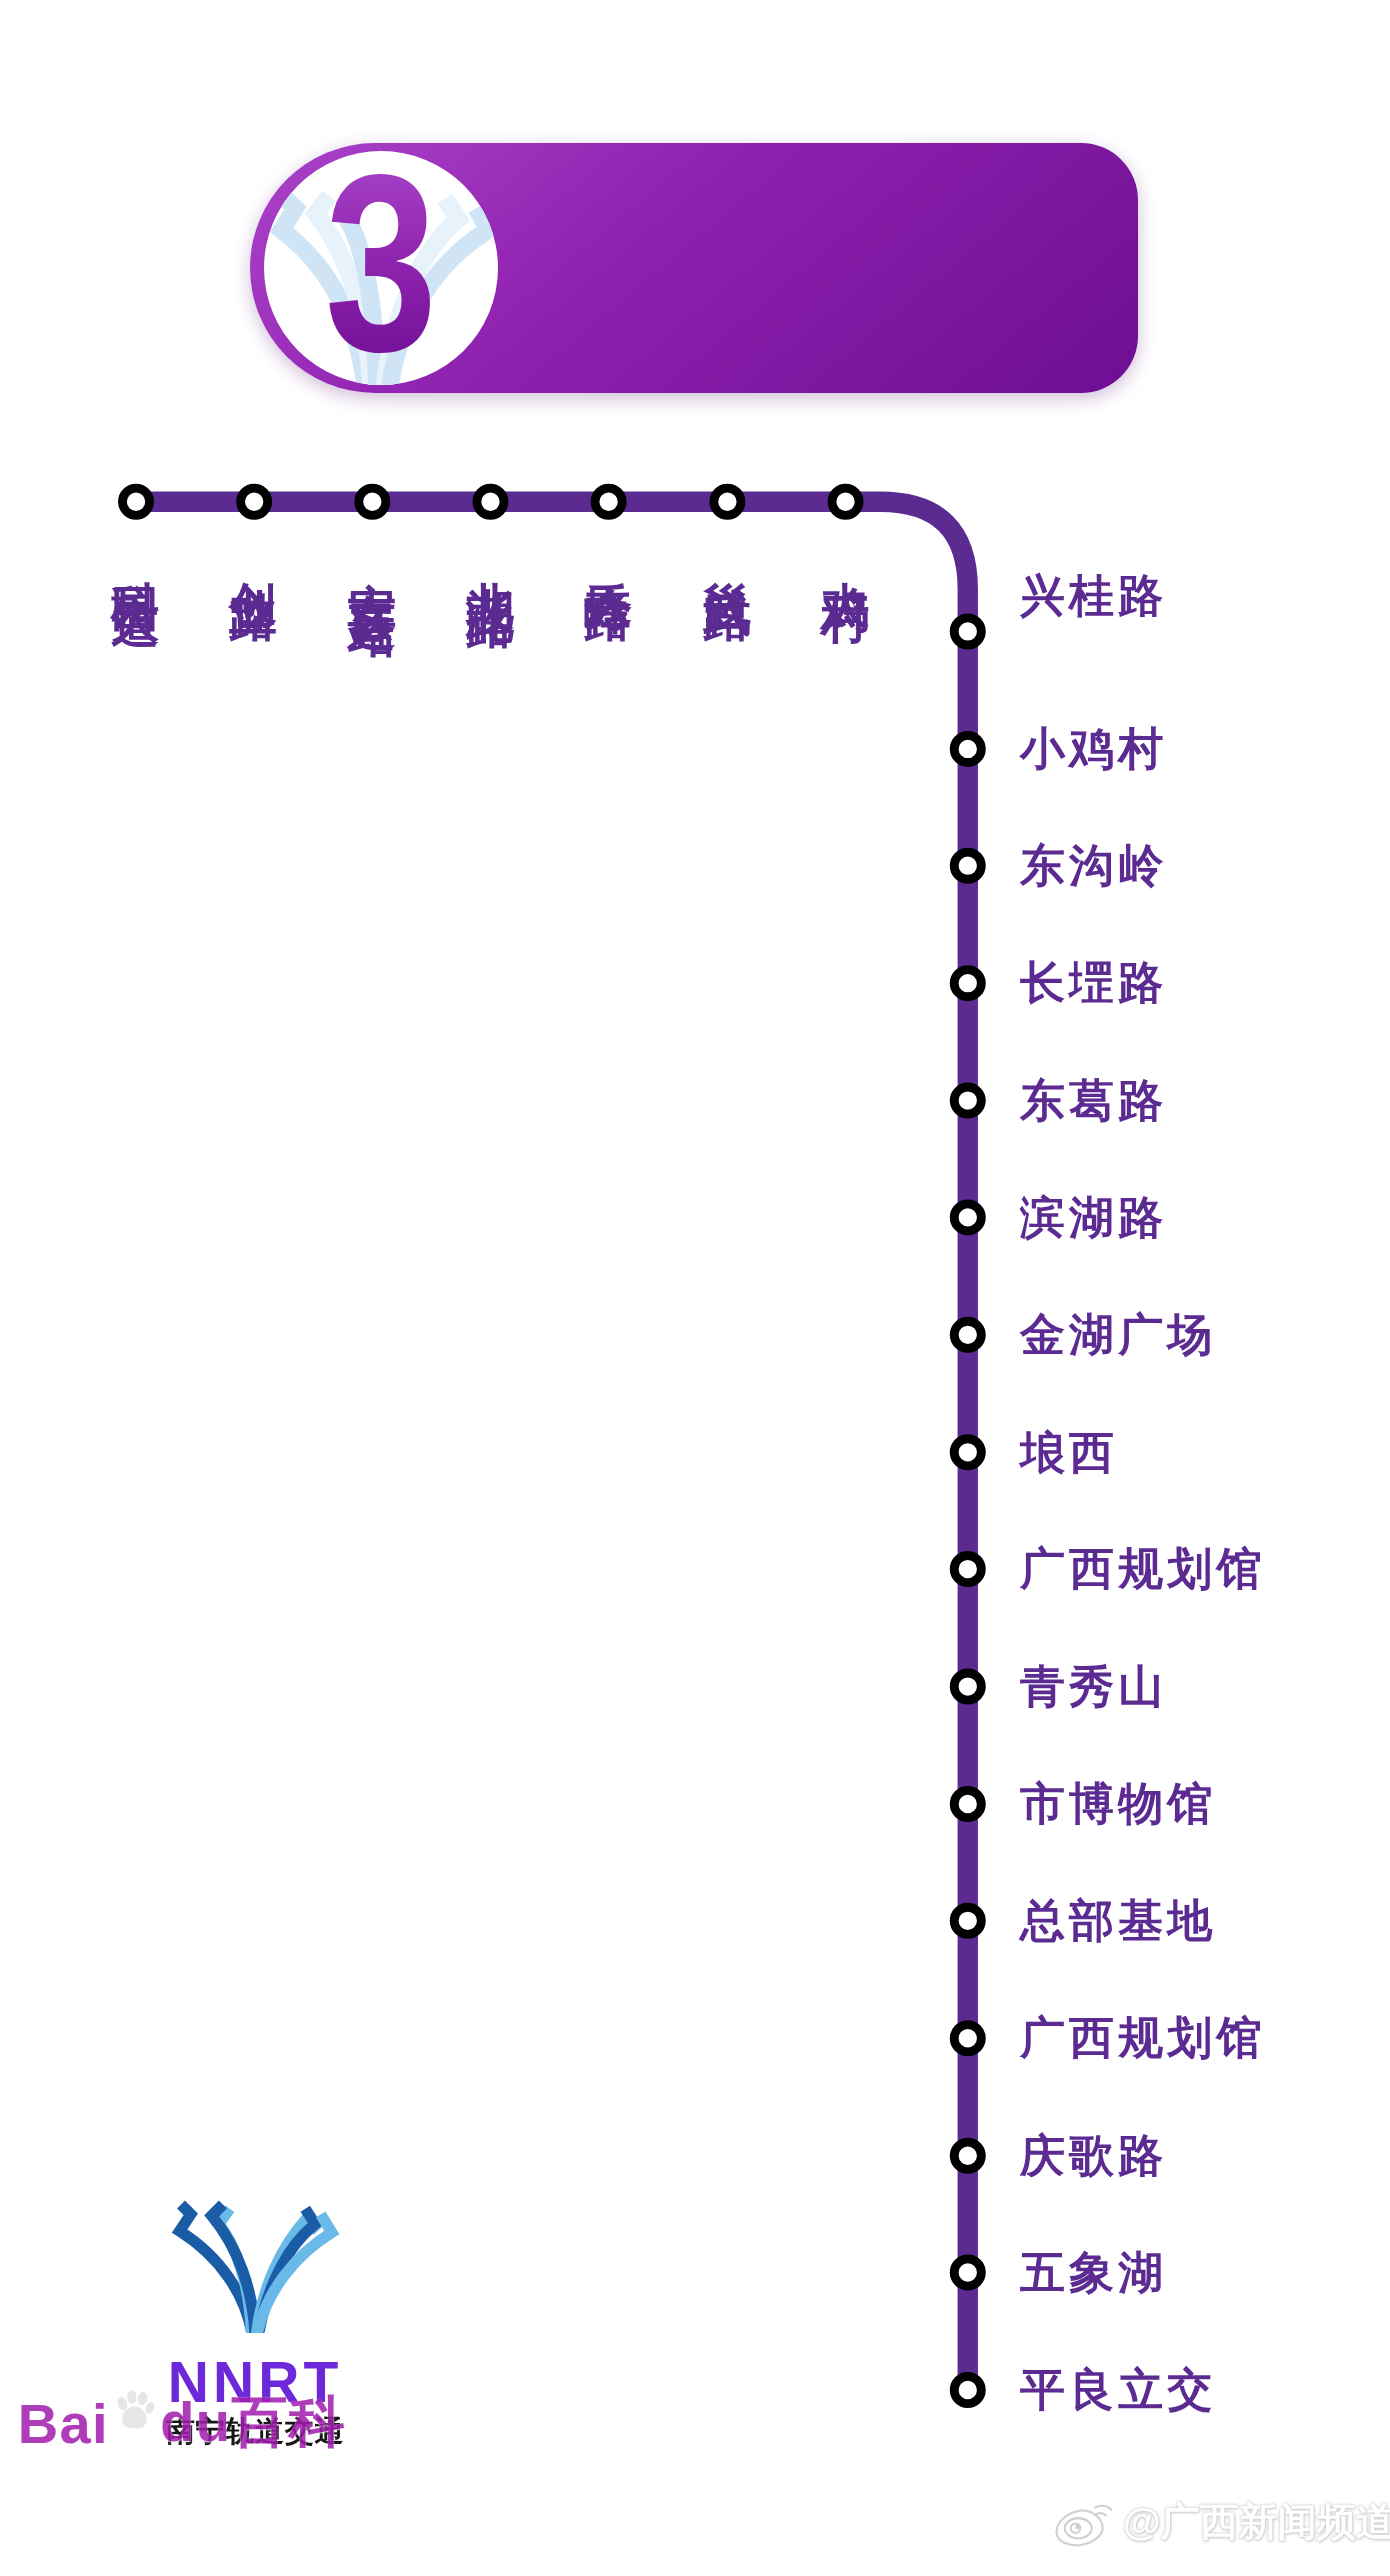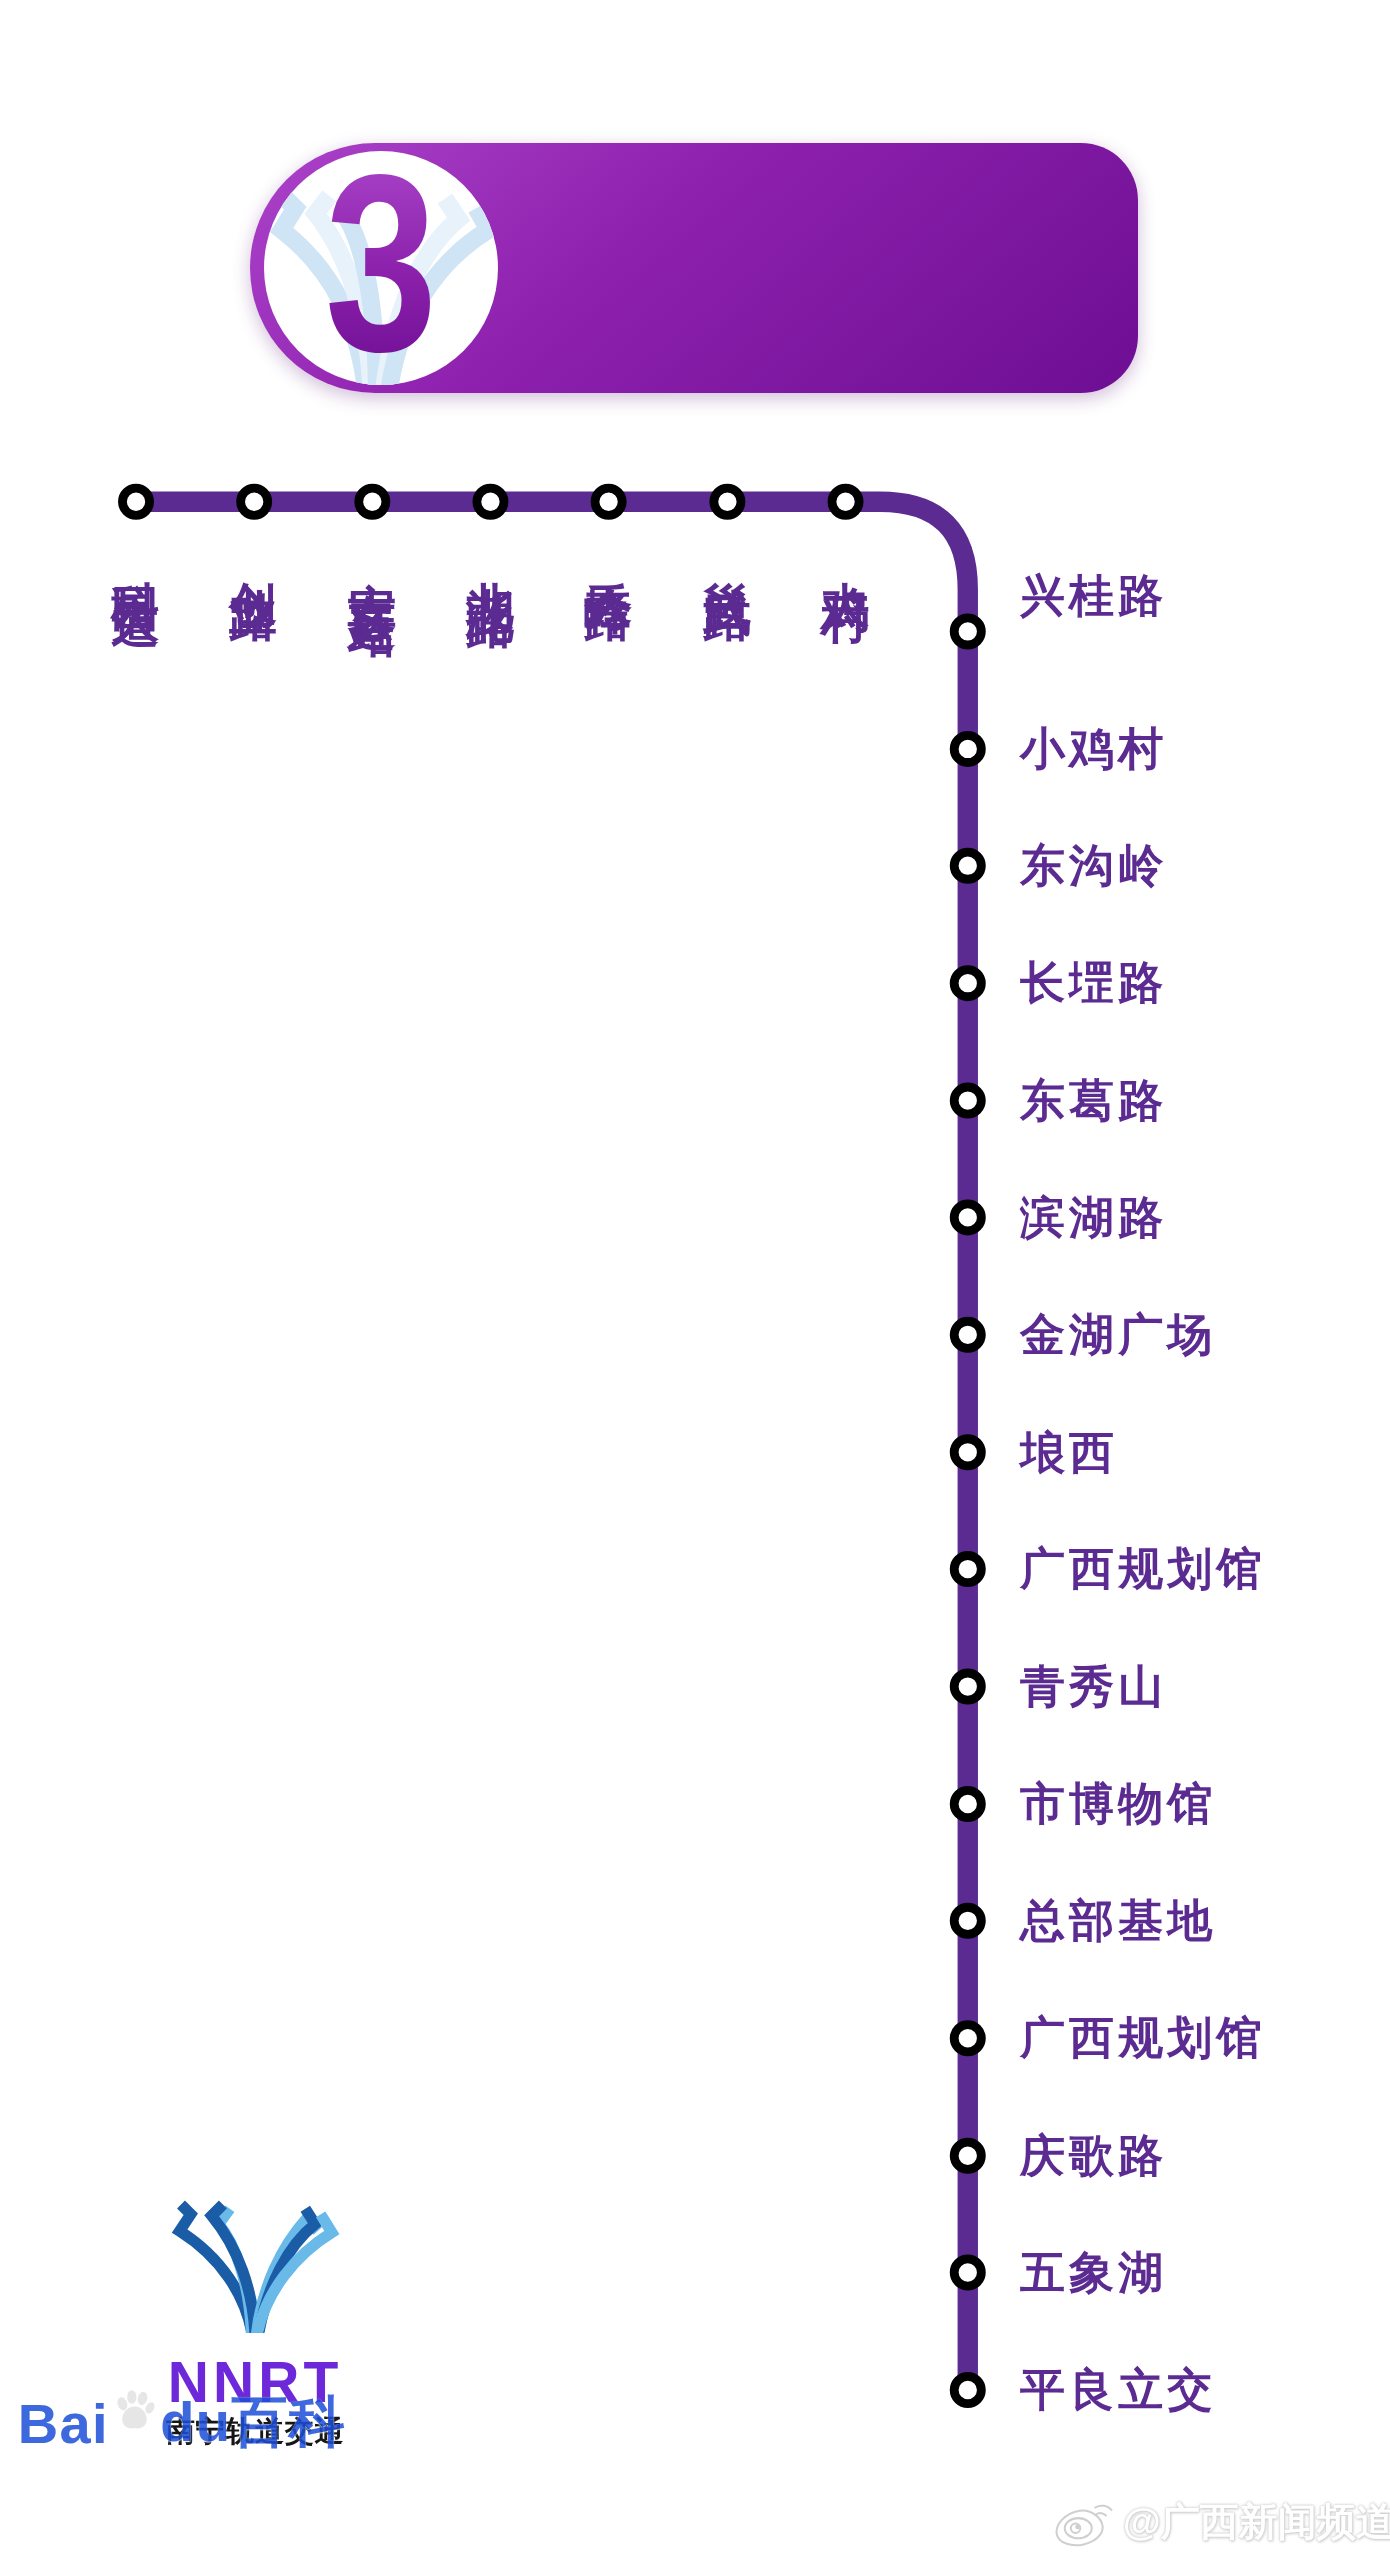--- a/index.html
+++ b/index.html
@@ -84,21 +84,21 @@
     font-size:57px;letter-spacing:4.1px;line-height:57px;
   }
   .nnrt-cn{
     margin-top:4.1px;color:#161616;font-weight:bold;
     font-size:29px;letter-spacing:0.7px;line-height:33px;white-space:nowrap;
   }
 
   
   .baidu-wm{
     position:absolute;left:17.7px;top:2385px;display:flex;align-items:center;gap:4.1px;
-    color:#1d4ed8;opacity:.85;font-weight:bold;font-size:56px;letter-spacing:1.4px;
+    color:#a21caf;opacity:.85;font-weight:bold;font-size:56px;letter-spacing:1.4px;
     text-shadow:0 0.7px 1.4px rgba(255,255,255,.9),0 0 0.7px #cfcfcf;white-space:nowrap;
   }
   .baidu-wm svg{position:relative;top:-12.2px;}
   .weibo-wm{
     position:absolute;left:1054px;top:2493px;display:flex;align-items:center;gap:6.8px;
   }
   .weibo-wm .wm-text{
     color:#ffffff;font-weight:bold;font-size:39px;white-space:nowrap;
     text-shadow:0 0 1.4px #c9c9c9,0 0 3.4px #d4d4d4,0.7px 1.4px 2.7px #cccccc;
   }

